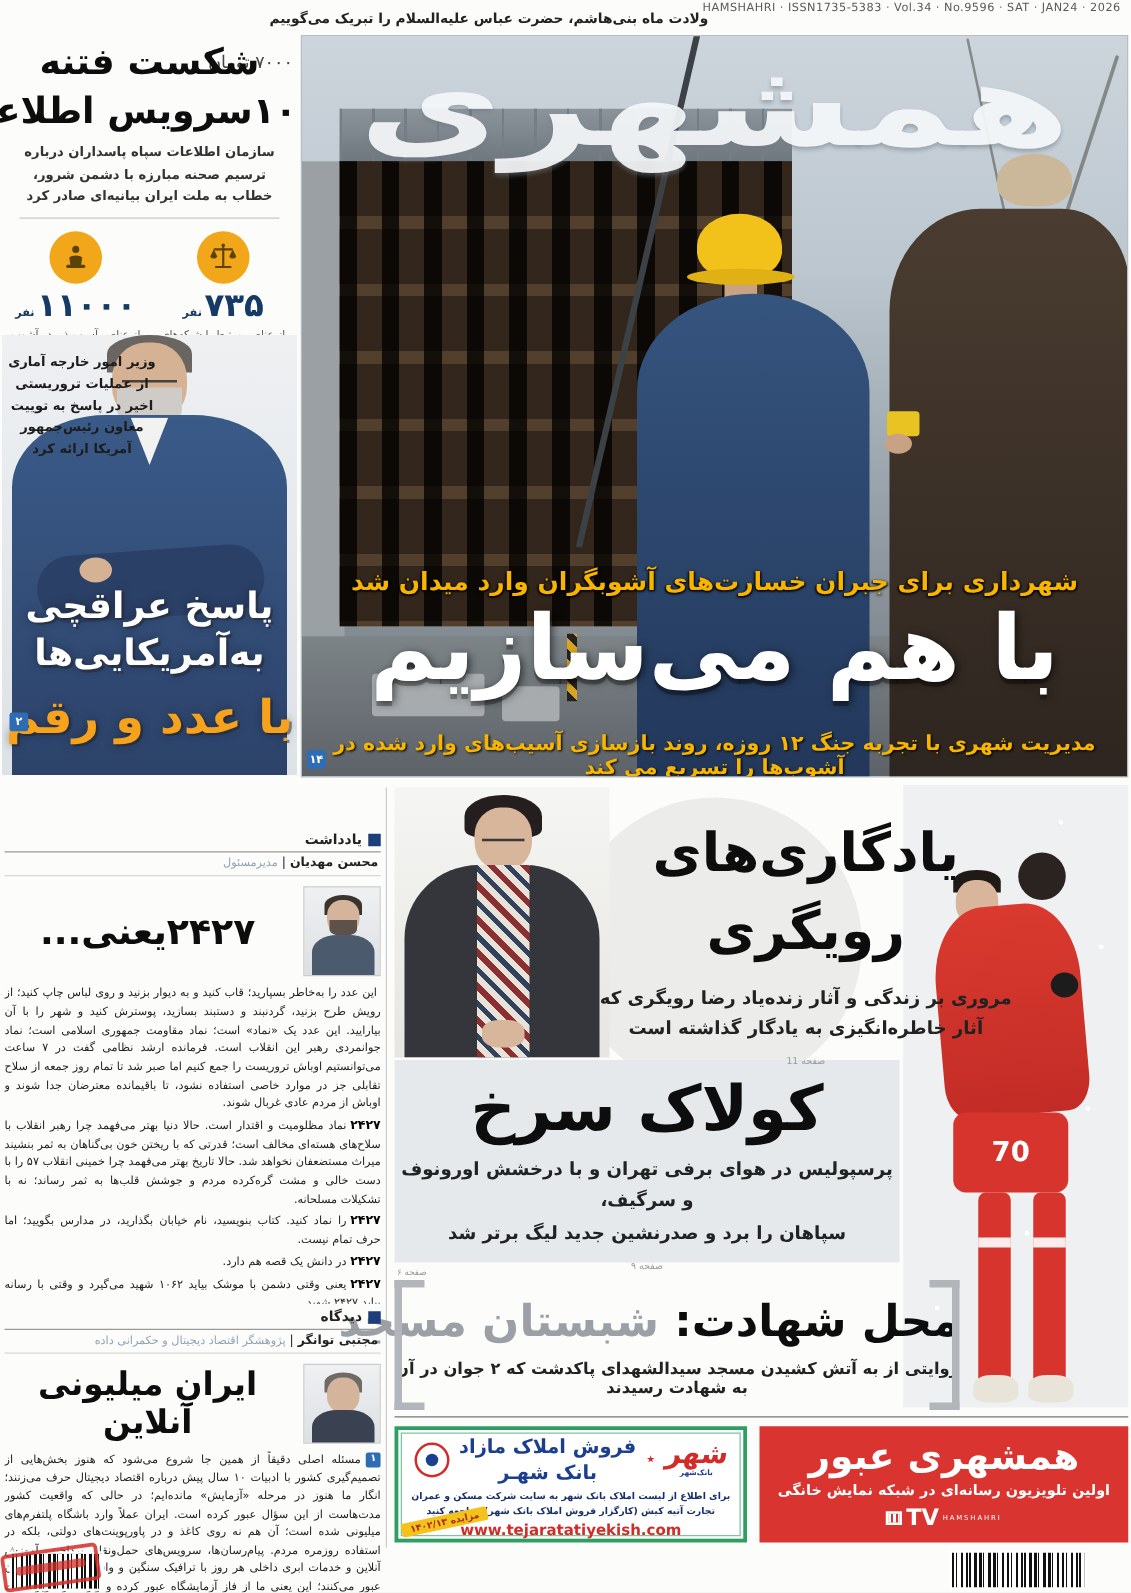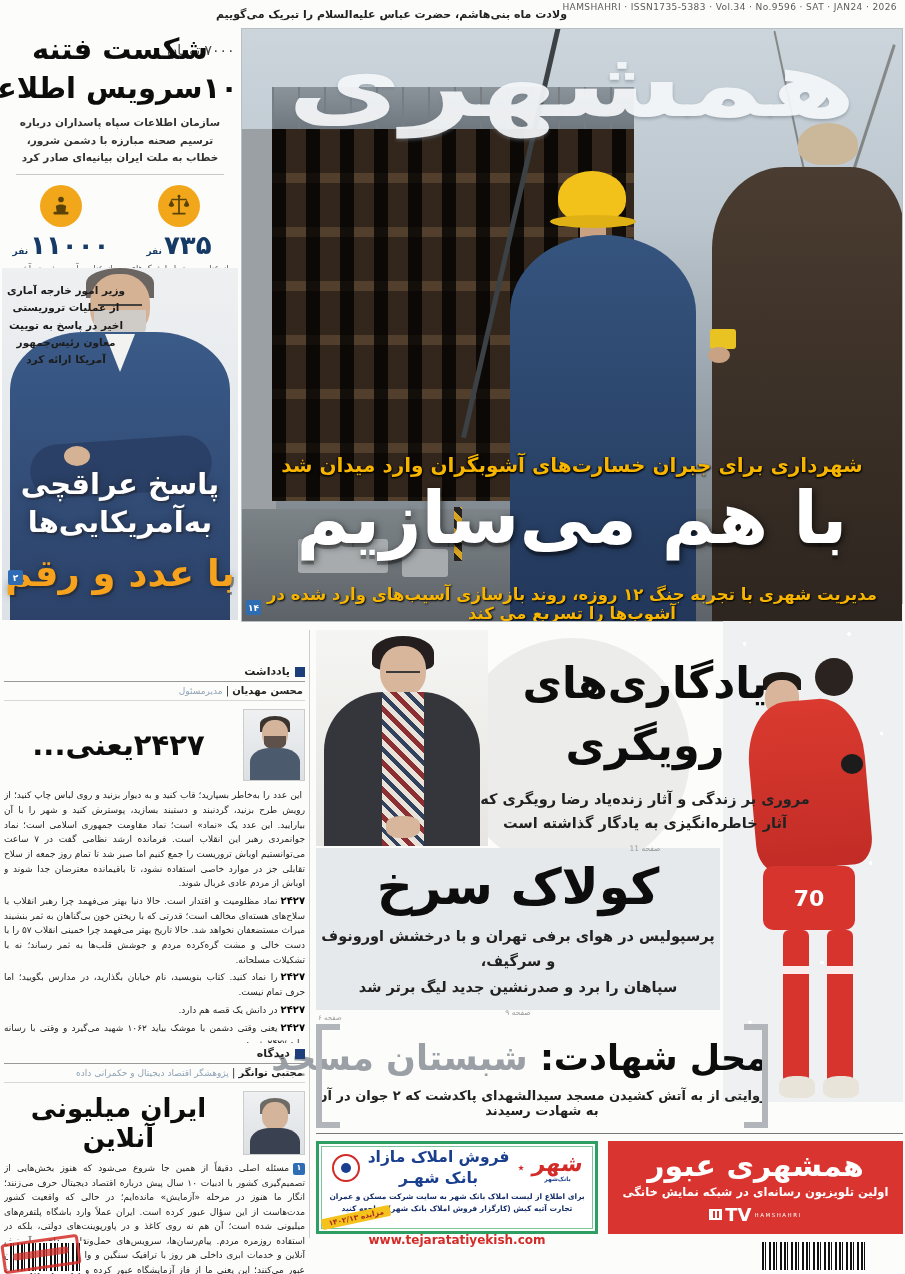--- a/index.html
+++ b/index.html
@@ -103,21 +103,21 @@
   .rg-glass { position:absolute; left:70px; top:36px; width:34px; height:7px; border-bottom:2px solid #3a3a3a; }
   .rg-torso { position:absolute; left:8px; top:62px; width:156px; height:154px; background:#35353c; border-radius:38% 38% 0 0; }
   .rg-scarf { position:absolute; left:66px; top:62px; width:42px; height:154px; background:repeating-linear-gradient(45deg,#8c2f33 0 5px,#e8e2d8 5px 10px,#31425f 10px 14px,#e8e2d8 14px 19px); }
   .rg-hand { position:absolute; left:70px; top:186px; width:34px; height:22px; background:#d8b69c; border-radius:40%; }
   .roygari-text { left:480px; top:652px; width:330px; text-align:center; z-index:2; }
   .rg-title { font-size:43px; font-weight:900; line-height:1.45; color:#0d0d0d; }
   .story-deck { font-size:14.5px; font-weight:600; color:#222; line-height:1.7; margin-top:10px; }
   .pref { font-size:7.5px; color:#999; margin-top:8px; }
 
   
-  .players { left:723px; top:604px; width:180px; height:498px; background:#eef0f1; overflow:hidden;
+  .players { left:723px; top:628px; width:180px; height:498px; background:#eef0f1; overflow:hidden;
     background-image:
       radial-gradient(circle 2px at 12% 8%, #fff 85%, transparent),
       radial-gradient(circle 2px at 34% 18%, #fff 85%, transparent),
       radial-gradient(circle 2px at 70% 6%, #fff 85%, transparent),
       radial-gradient(circle 2px at 88% 26%, #fff 85%, transparent),
       radial-gradient(circle 2px at 20% 38%, #fff 85%, transparent),
       radial-gradient(circle 2px at 60% 32%, #fff 85%, transparent),
       radial-gradient(circle 2px at 82% 52%, #fff 85%, transparent),
       radial-gradient(circle 2px at 28% 60%, #fff 85%, transparent),
       radial-gradient(circle 2px at 55% 72%, #fff 85%, transparent),
@@ -155,21 +155,21 @@
   
   .bank-ad { left:316px; top:1141px; width:282px; height:93px; background:#fff; border:3px solid #2f9e63; box-shadow:inset 0 0 0 2px #fff, inset 0 0 0 3px #7cc49b; text-align:center; padding-top:3px; }
   .bank-top { display:flex; align-items:center; justify-content:center; gap:8px; }
   .shahr-mark { color:#d22b28; font-weight:900; font-size:22px; line-height:1; transform:skewX(-8deg); }
   .shahr-name { font-size:6px; color:#1b3f8f; font-weight:700; }
   .bank-title { color:#1b3f8f; font-weight:900; font-size:15.5px; line-height:1.35; }
   .atiyeh-logo { width:28px; height:28px; border-radius:50%; border:2px solid #d22b28; position:relative; flex:none; }
   .atiyeh-dot { position:absolute; left:7px; top:7px; width:10px; height:10px; border-radius:50%; background:#1b3f8f; }
   .flower { color:#d22b28; font-size:13px; font-weight:900; }
   .bank-body { font-size:7.5px; font-weight:700; color:#17306b; line-height:1.6; padding:2px 10px 0; }
-  .bank-url { direction:ltr; color:#d22b28; font-weight:900; font-size:12px; margin-top:18px; }
+  .bank-url { direction:ltr; color:#d22b28; font-weight:900; font-size:12px; margin-top:2px; }
   .ribbon { position:absolute; left:2px; bottom:8px; transform:rotate(-12deg); background:#f5c21c; color:#a82c20; font-size:7.5px; font-weight:900; padding:1px 7px; border-radius:2px; }
 
   .tv-ad { left:608px; top:1141px; width:295px; height:93px; background:#d9342f; text-align:center; color:#fff; padding-top:8px; }
   .tv-title { font-size:30px; font-weight:900; line-height:1.1; }
   .tv-sub { font-size:11.5px; font-weight:700; margin-top:3px; }
   .tv-logo { display:flex; align-items:center; justify-content:center; gap:3px; margin-top:5px; }
   .tv-logo-small { font-size:5.5px; letter-spacing:1.5px; direction:ltr; }
   .tv-logo-tv { font-size:18px; font-weight:900; direction:ltr; }
   .tv-screen { display:inline-block; width:13px; height:11px; border:2px solid #fff; background:repeating-linear-gradient(90deg,#fff 0 2px,transparent 2px 4px); }
 

